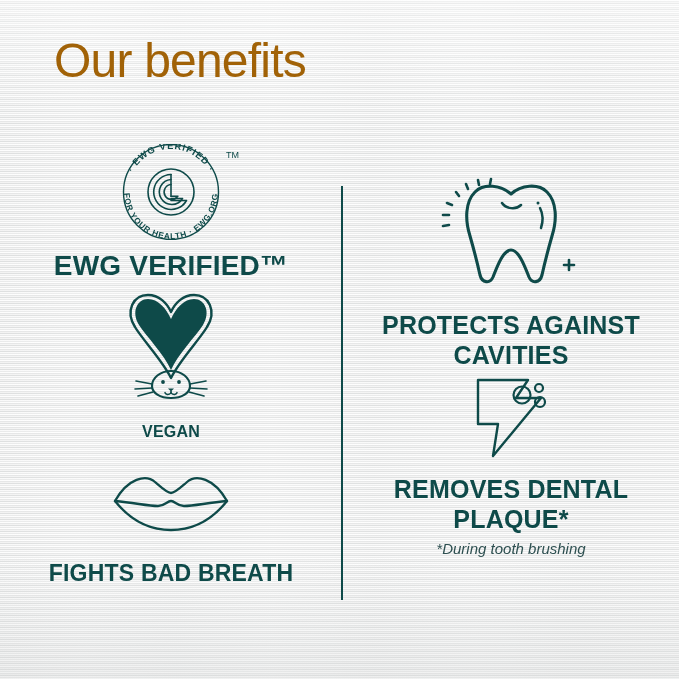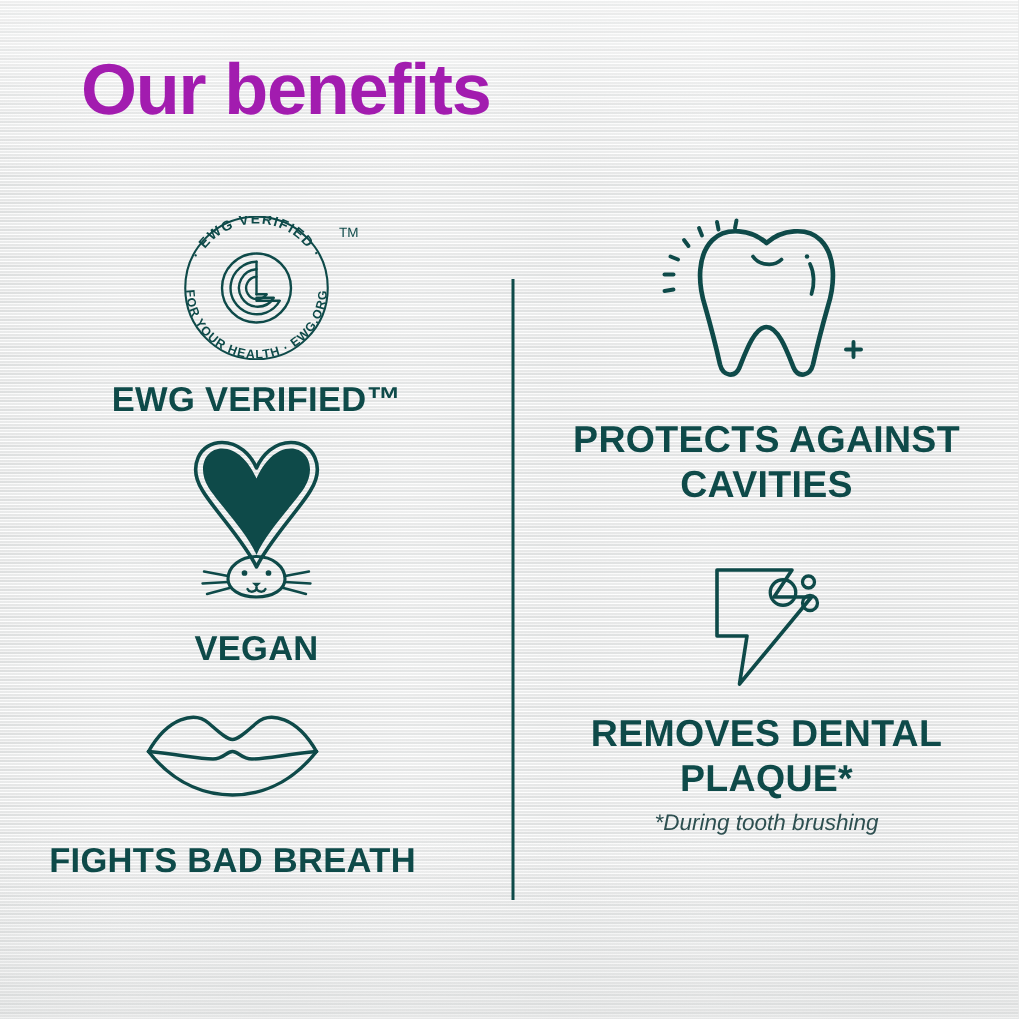--- a/index.html
+++ b/index.html
@@ -66,23 +66,23 @@
     position: absolute;
     inset: 0;
   }
 
   #page-title {
     position: absolute;
     left: 54px;
     top: 33px;
     font-size: 48px;
     line-height: 56px;
-    font-weight: 700;
+    font-weight: 400;
     letter-spacing: -0.8px;
-    color: #a21caf;
+    color: #a16207;
   }
 
   #divider {
     position: absolute;
     left: 341px;
     top: 186px;
     width: 2px;
     height: 414px;
     background: #0e4a49;
   }
@@ -103,28 +103,28 @@
   }
   .benefit-note {
     display: block;
     font-weight: 400;
     color: #2d4f50;
   }
 
   
   #benefit-ewg      { left: 36px;  top: 144px; width: 270px; }
   #benefit-vegan    { left: 36px;  top: 292px; width: 270px; }
-  #benefit-breath   { left: 20px;  top: 470px; width: 270px; }
-
-  #benefit-ewg .benefit-label    { font-size: 23px; line-height: 28px; margin-top: 12px; }
-  #benefit-vegan .benefit-label  { font-size: 23px; line-height: 28px; margin-top: 16px; }
+  #benefit-breath   { left: 36px;  top: 470px; width: 270px; }
+
+  #benefit-ewg .benefit-label    { font-size: 28px; line-height: 28px; margin-top: 12px; }
+  #benefit-vegan .benefit-label  { font-size: 16px; line-height: 28px; margin-top: 16px; }
   #benefit-breath .benefit-label { font-size: 23px; line-height: 30px; margin-top: 26px; }
 
   
-  #benefit-cavities { left: 370px; top: 144px; width: 282px; }
+  #benefit-cavities { left: 370px; top: 176px; width: 282px; }
   #benefit-plaque   { left: 370px; top: 368px; width: 282px; }
 
   #benefit-cavities .benefit-label { font-size: 25px; line-height: 30px; margin-top: 22px; }
   #benefit-plaque .benefit-label   { font-size: 25px; line-height: 30px; margin-top: 10px; }
   #benefit-plaque .benefit-note    { font-size: 15px; line-height: 20px; margin-top: 5px; font-style: italic; }
 
   svg { display: block; }
   .stroke-teal {
     fill: none;
     stroke: #0e4a49;

